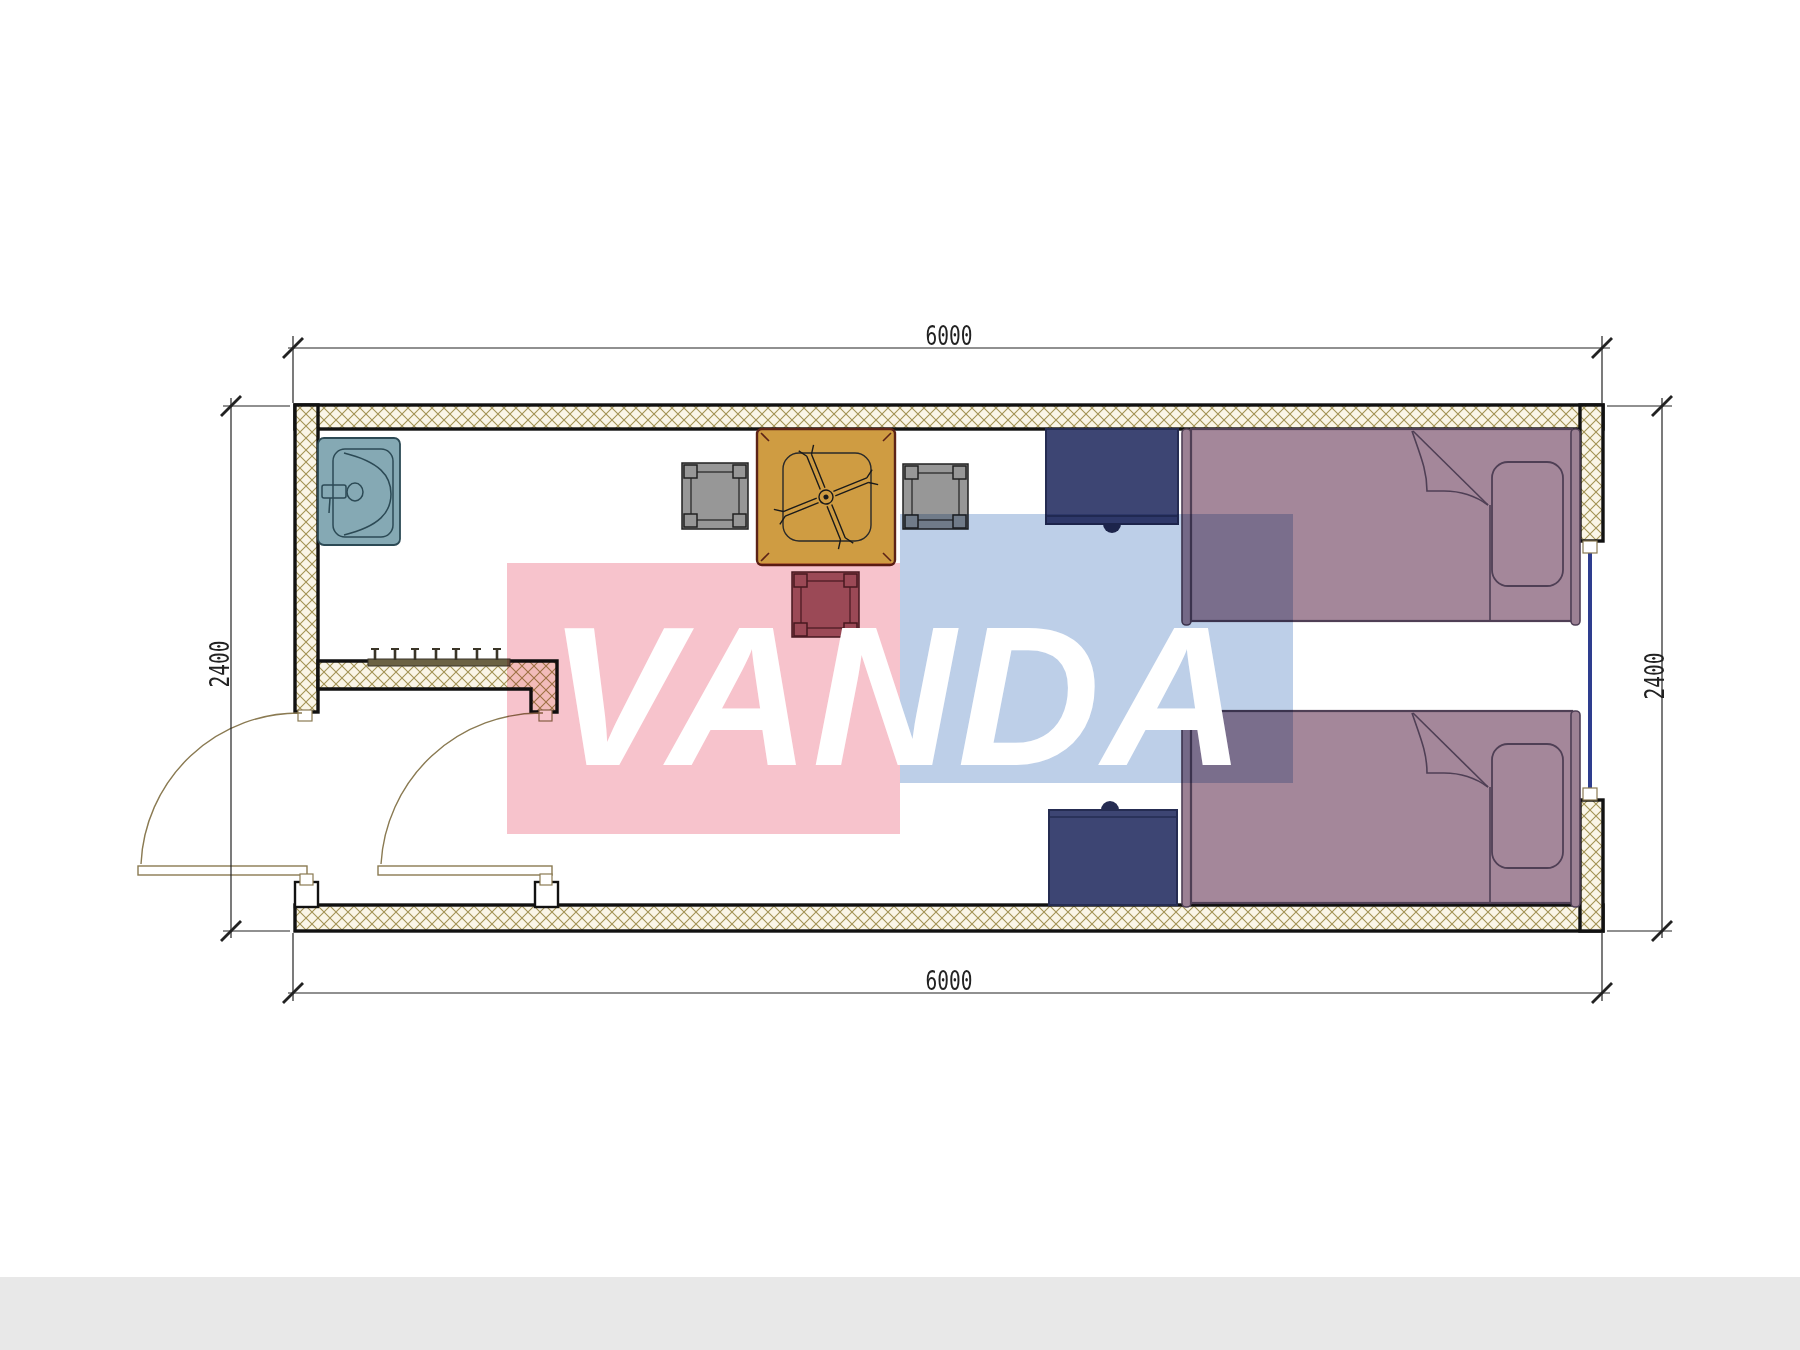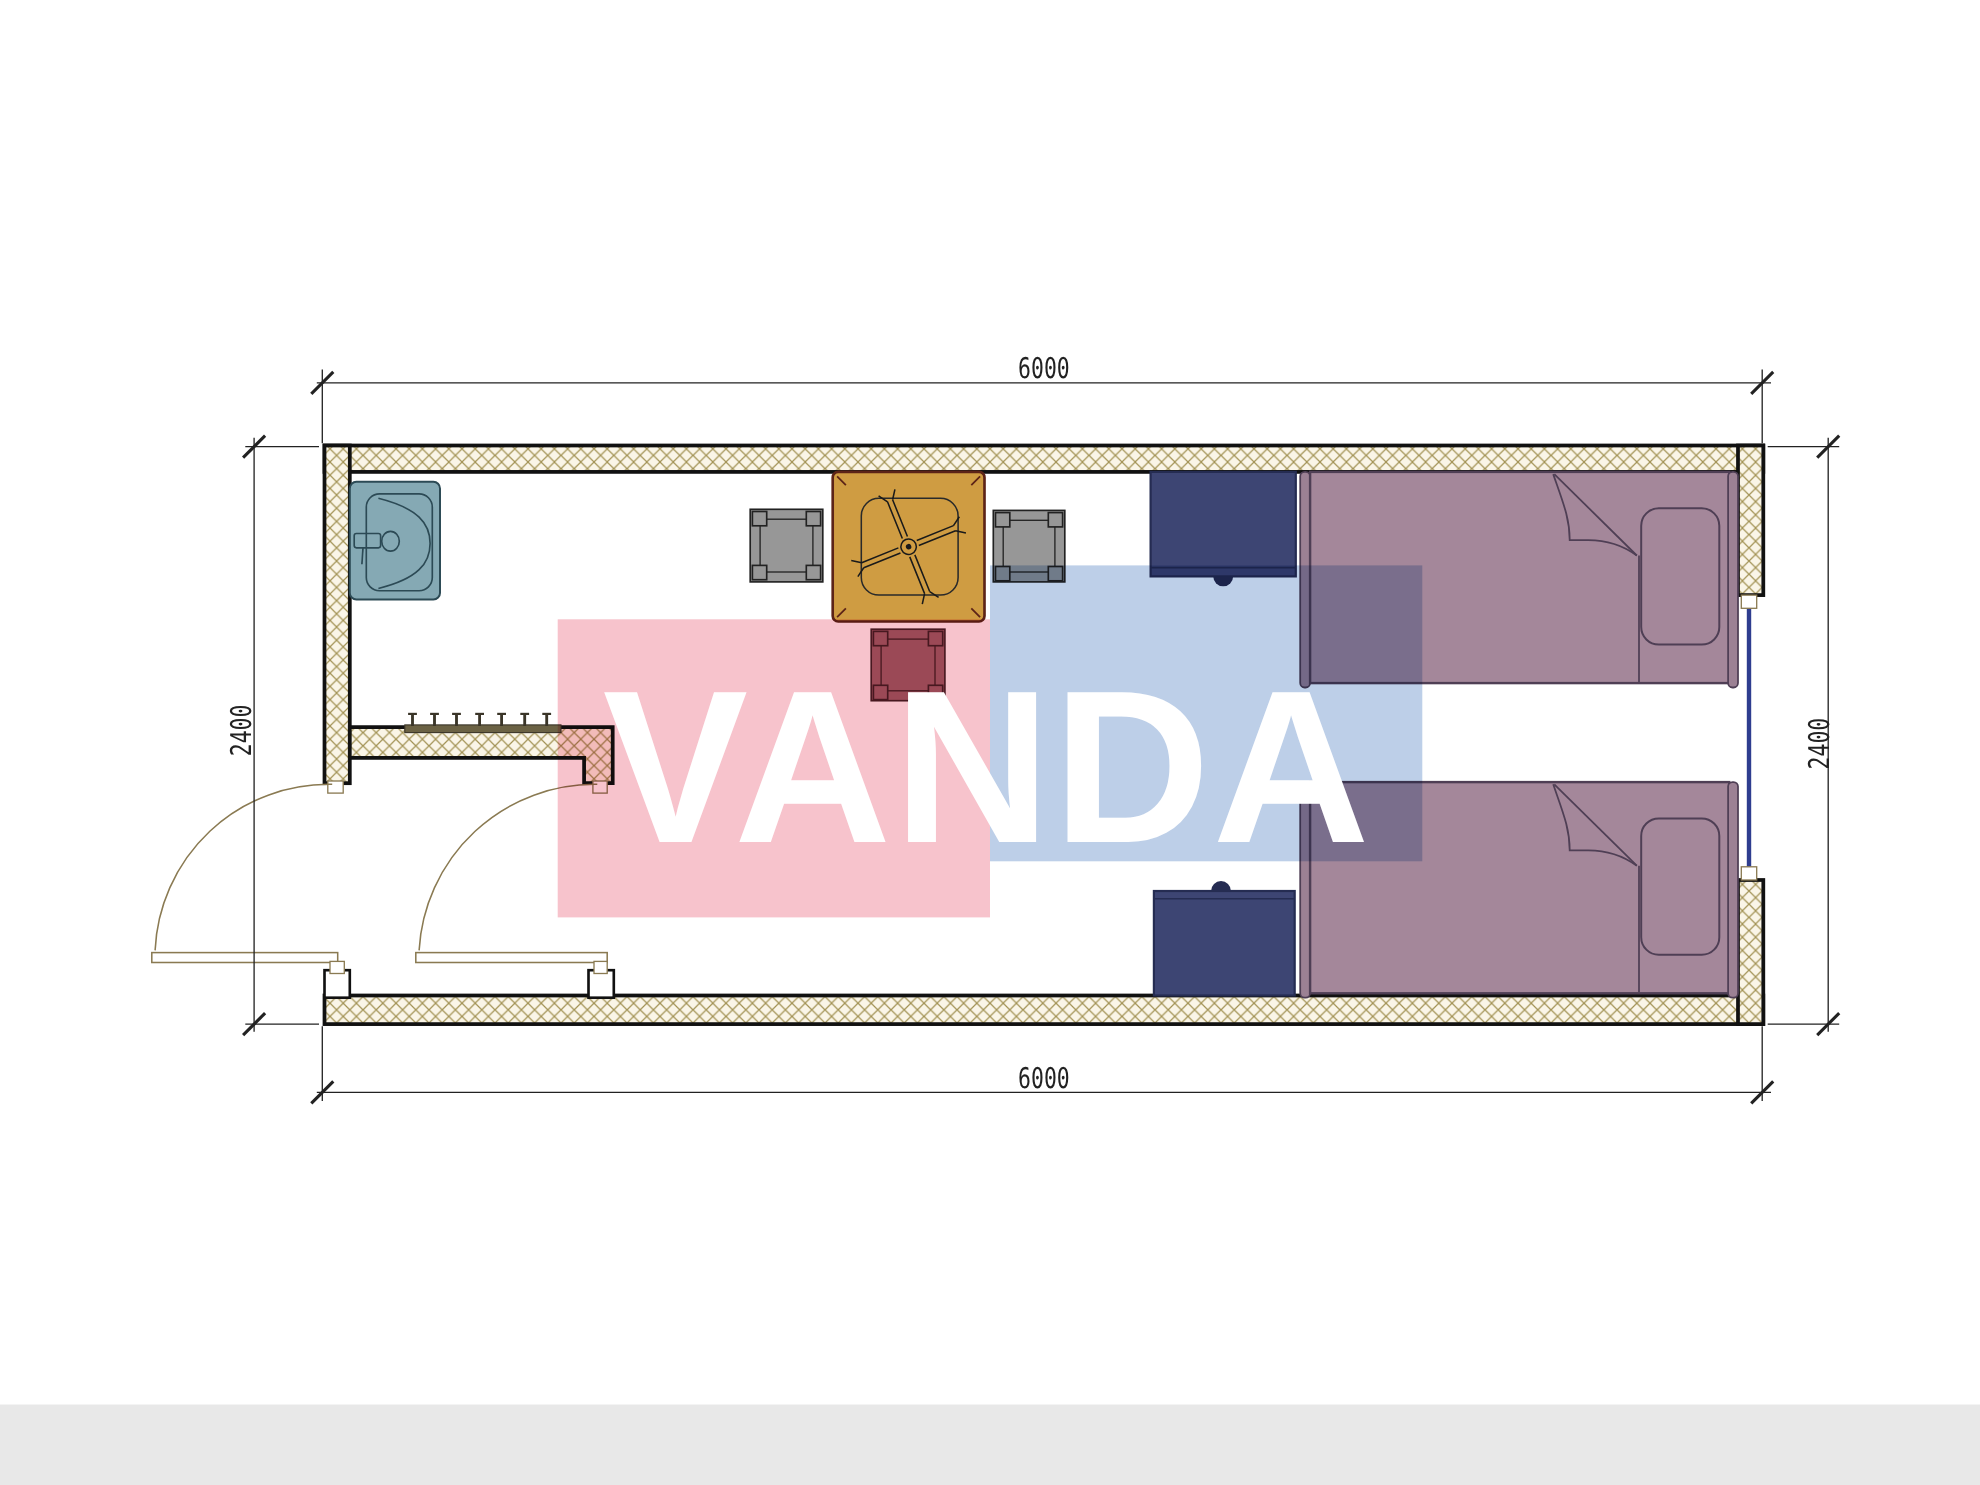--- a/index.html
+++ b/index.html
@@ -64,21 +64,21 @@
   .dim-label.rot{transform:translate(-50%,-50%) rotate(-90deg) scaleX(0.75);}
 
   
   .wm-rect{position:absolute;z-index:20;mix-blend-mode:multiply;}
   .wm-rect.pink{left:507px;top:563px;width:393px;height:271px;background:var(--wm-pink);}
   .wm-rect.blue{left:900px;top:514px;width:393px;height:269px;background:var(--wm-blue);}
   .wm-text{
     position:absolute;left:548px;top:598px;z-index:30;
     font-family:"Liberation Sans",sans-serif;font-weight:700;
     font-size:198px;line-height:198px;letter-spacing:2px;
-    color:var(--wm-text);white-space:nowrap;
+    color:var(--wm-text);white-space:nowrap;font-style:italic;
   }
 </style>
 </head>
 <body>
 
 <div class="canvas">
 
   <svg class="plan-svg" width="1800" height="1350" viewBox="0 0 1800 1350">
     <defs>
       <pattern id="hatchpat" width="12" height="12" patternUnits="userSpaceOnUse">

